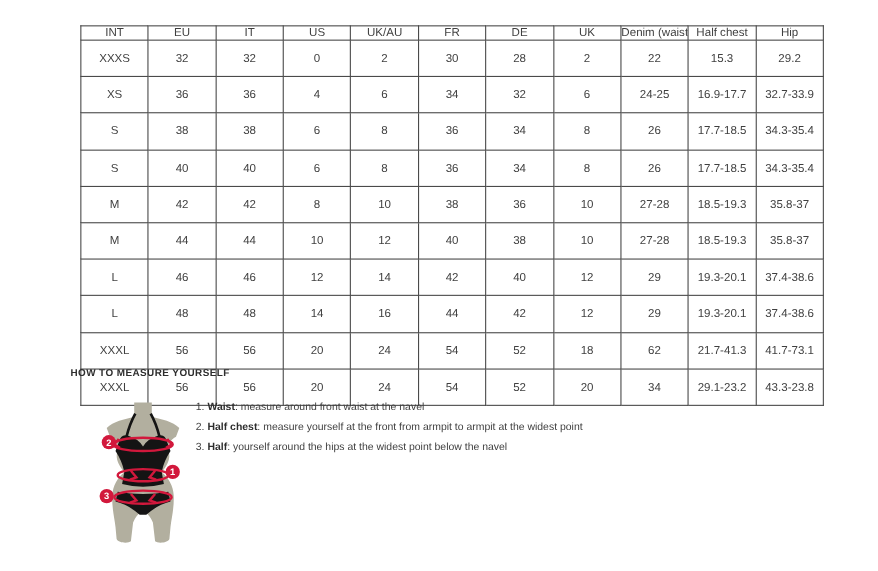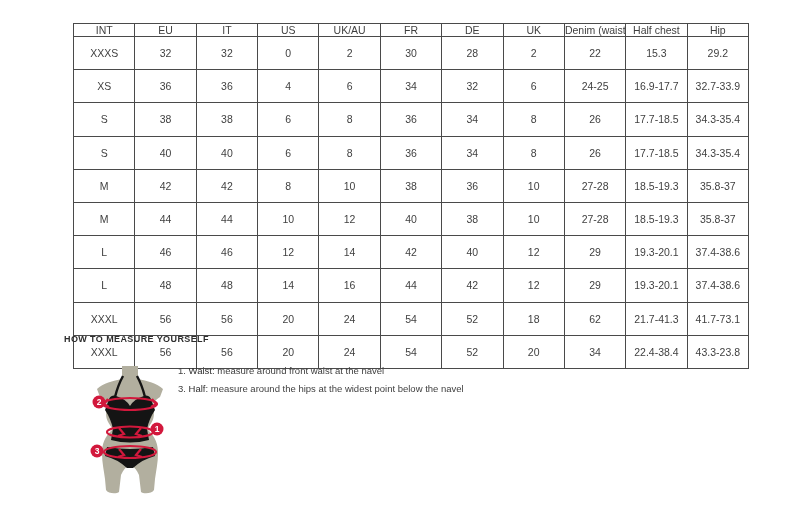--- a/index.html
+++ b/index.html
@@ -22,21 +22,21 @@
   
   .guide-title {
     position:absolute; left:64px; top:334px;
     font-size:9px; font-weight:bold; letter-spacing:0.4px; color:#2e2e2e;
   }
   .steps {
     position:absolute; left:178px; top:366px;
     font-size:9.5px; color:#3f3f3f; line-height:10px;
   }
   .step { margin-bottom:8px; white-space:nowrap; }
-  .step b { font-weight:normal; color:#2e2e2e; }
+  .step b { font-weight:bold; color:#2e2e2e; }
   .figure-wrap { position:absolute; left:75px; top:363px; width:140px; height:140px; }
 </style>
 </head>
 <body>
 
 <div class="canvas">
 
   <table class="size-table">
     <thead>
       <tr id="size-table-head">
@@ -174,21 +174,21 @@
         <tr>
           <td>XXXL</td>
           <td>56</td>
           <td>56</td>
           <td>20</td>
           <td>24</td>
           <td>54</td>
           <td>52</td>
           <td>20</td>
           <td>34</td>
-          <td>22.4-38.4</td>
+          <td>29.1-23.2</td>
           <td>43.3-23.8</td>
         </tr>
       </tbody>
   </table>
 
   <div class="guide-title">HOW TO MEASURE YOURSELF</div>
 
   <div class="figure-wrap">
     <svg width="140" height="140" viewBox="0 0 140 140">
 
@@ -235,16 +235,17 @@
         <circle cx="82" cy="66" r="6.5" fill="#d2183c"></circle>
         <text x="82" y="69" fill="#ffffff" id="badge-1">1</text>
         <circle cx="22" cy="88" r="6.5" fill="#d2183c"></circle>
         <text x="22" y="91" fill="#ffffff" id="badge-2">3</text>
       </g>
     </svg>
   </div>
 
   <div class="steps" id="steps-list">
       <div class="step"><span>1. </span><b>Waist</b><span>: measure around front waist at the navel</span></div>
-      <div class="step"><span>3. </span><b>Half</b><span>: measure around the hips at the widest point below the navel</span></div>
+      <div class="step"><span>2. </span><b>Half chest</b><span>: measure yourself at the front from armpit to armpit at the widest point</span></div>
+      <div class="step"><span>3. </span><b>Half</b><span>: yourself around the hips at the widest point below the navel</span></div>
     </div>
 
 </div>
 
 </body></html>

